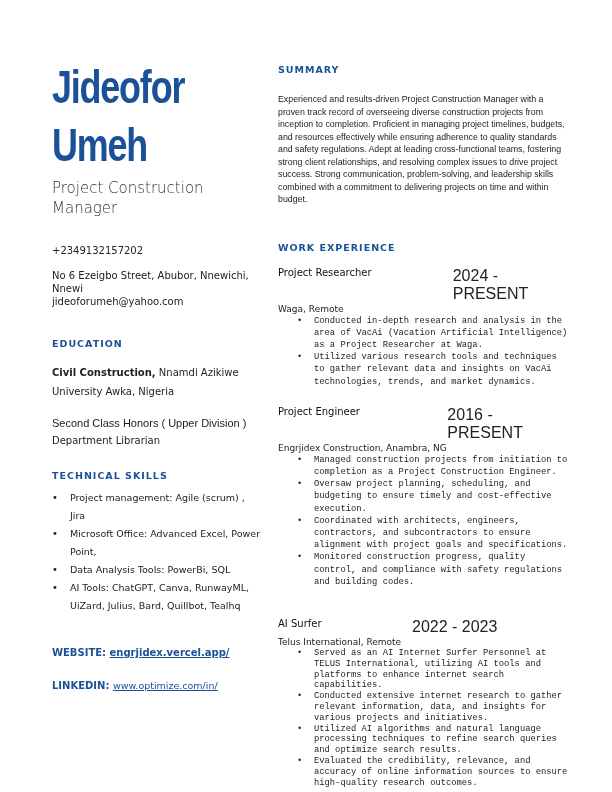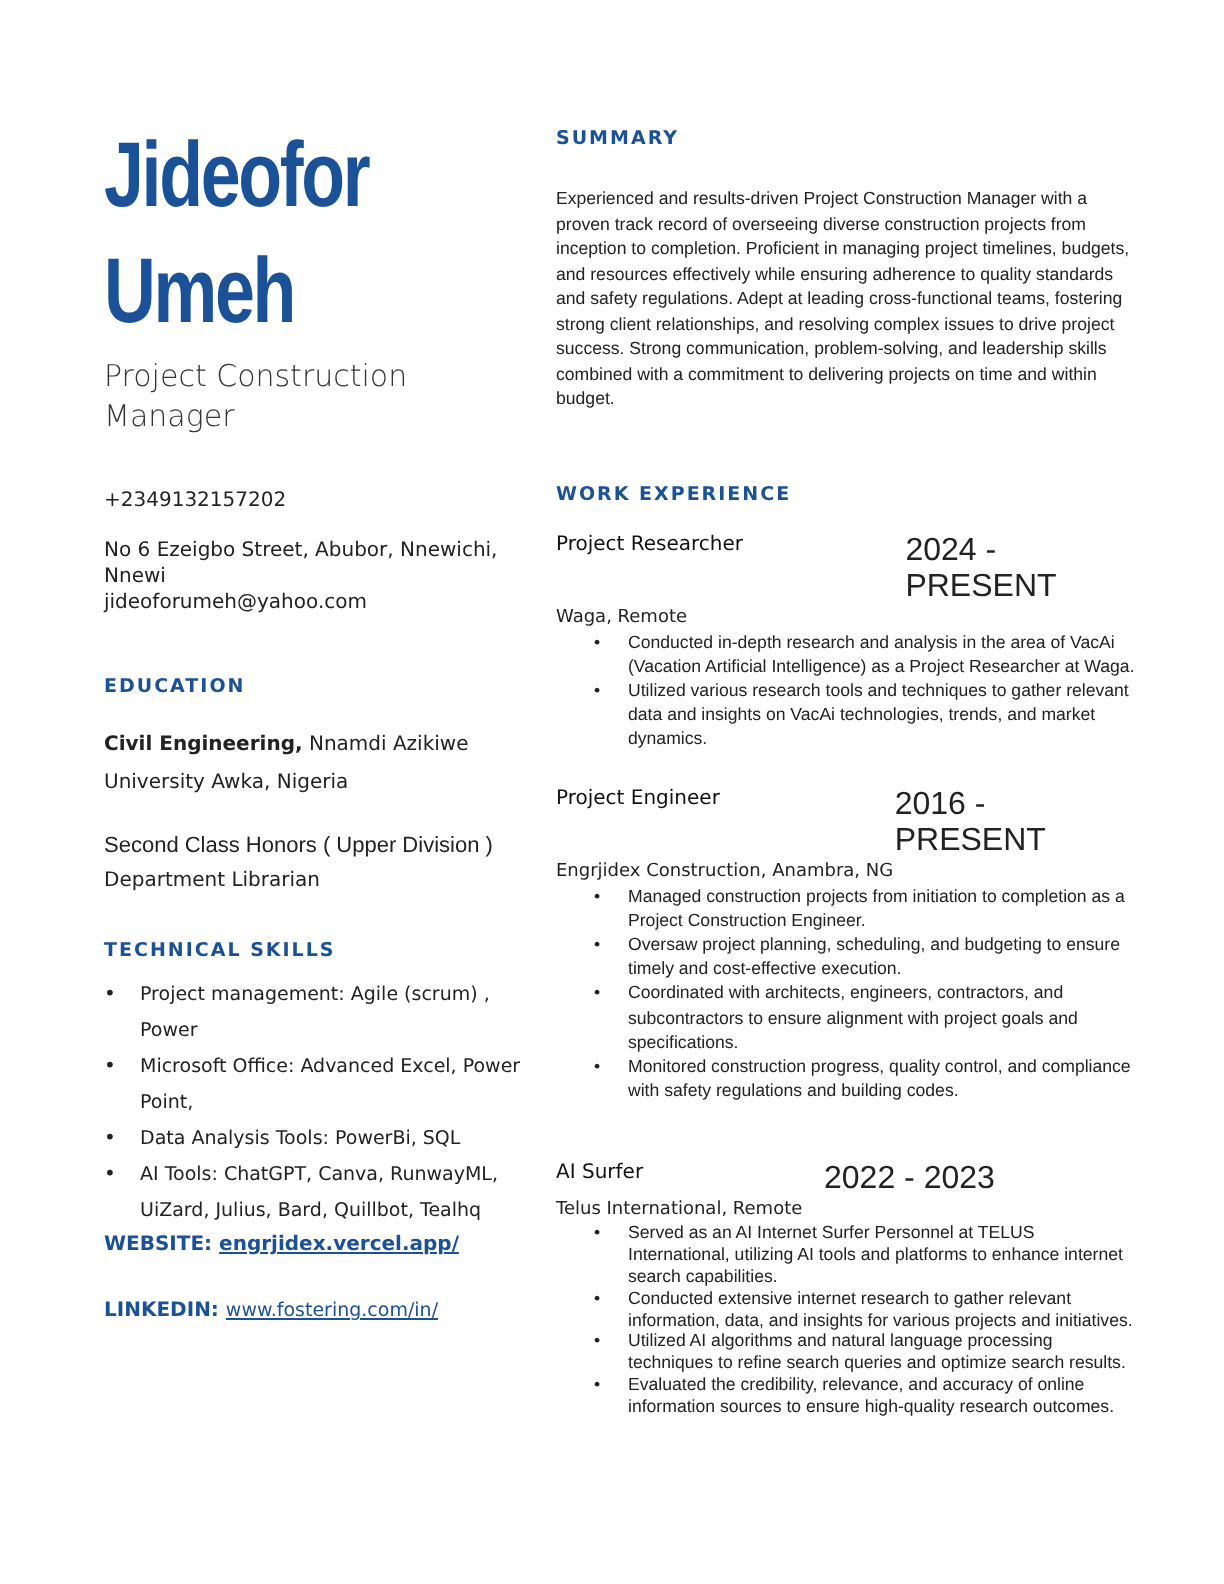--- a/index.html
+++ b/index.html
@@ -19,60 +19,60 @@
     ul.skills li::before { content: "•"; position: absolute; left: 0; top: 0; font-size: 10px; }
     .link-row { font-family: "DejaVu Sans", sans-serif; font-weight: bold; color: #1a5197; font-size: 10px; }
     .link-row a { color: #1a5197; text-decoration: underline; }
     .link-row a.small { font-weight: normal; font-size: 9.5px; }
     .summary { font-family: "Liberation Sans", sans-serif; font-size: 8.8px; line-height: 12.5px; color: #222; }
     .job-head { display: flex; font-size: 10px; margin-top: 0; }
     .job-title { font-family: "DejaVu Sans", sans-serif; font-weight: normal; color: #111; }
     .job-date { font-family: "Liberation Sans", sans-serif; color: #222; font-size: 16px; }
     .job-company { font-family: "DejaVu Sans", sans-serif; font-size: 9px; color: #222; line-height: 12px; }
     ul.bullets { list-style: none; margin: 0; padding: 0 0 0 36px; }
-    ul.bullets li { position: relative; font-family: Liberation Sans, sans-serif; font-size: 8.8px; line-height: 12.2px; color: #222; }
+    ul.bullets li { position: relative; font-family: Liberation Mono, monospace; font-size: 8.8px; line-height: 12.2px; color: #222; }
     ul.bullets li::before { content: "•"; position: absolute; left: -17px; top: 0; }
     ul.bullets.tight li { line-height: 10.8px; }
   </style>
 </head>
 <body>
 
 <div class="col-left">
   <h1 class="name">
     <span class="name-line">Jideofor</span>
     <span class="name-line">Umeh</span>
   </h1>
   <div class="title" style="width:180px;">Project Construction Manager</div>
 
   <div class="contact" style="margin-top:26px;">+2349132157202</div>
   <div class="contact" style="margin-top:12px;">No 6 Ezeigbo Street, Abubor, Nnewichi, Nnewi</div>
   <div class="contact" style="">jideoforumeh@yahoo.com</div>
 
   <div class="heading" style="margin-top:30px;">EDUCATION</div>
   <div class="edu-line" style="margin-top:14px; line-height:19px;">
-    <b>Civil Engineering,</b><span> Nnamdi Azikiwe University Awka, Nigeria</span>
+    <b>Civil Construction,</b><span> Nnamdi Azikiwe University Awka, Nigeria</span>
   </div>
   <div class="honors" style="margin-top:16px;">Second Class Honors ( Upper Division )</div>
   <div class="edu-line" style="margin-top:5px;">Department Librarian</div>
 
   <div class="heading" style="margin-top:22px;">TECHNICAL SKILLS</div>
   <ul class="skills" style="margin-top:8px;">
-    <li>Project management: Agile (scrum) , Power</li>
+    <li>Project management: Agile (scrum) , Jira</li>
     <li>Microsoft Office: Advanced Excel, Power Point,</li>
     <li>Data Analysis Tools: PowerBi, SQL</li>
     <li>AI Tools: ChatGPT, Canva, RunwayML, UiZard, Julius, Bard, Quillbot, Tealhq</li>
   </ul>
 
-  <div class="link-row" style="margin-top:2px;">
+  <div class="link-row" style="margin-top:32px;">
     <span>WEBSITE:</span>
     <a>engrjidex.vercel.app/</a>
   </div>
   <div class="link-row" style="margin-top:22px;">
     <span>LINKEDIN:</span>
-    <a class="small">www.fostering.com/in/</a>
+    <a class="small">www.optimize.com/in/</a>
   </div>
 </div>
 
 <div class="col-right">
   <div class="heading" style="margin-top:6px;">SUMMARY</div>
   <p class="summary" style="margin:18px 0 0 0;"> Experienced and results-driven Project Construction Manager with a proven track record of overseeing diverse construction projects from inception to completion. Proficient in managing project timelines, budgets, and resources effectively while ensuring adherence to quality standards and safety regulations. Adept at leading cross-functional teams, fostering strong client relationships, and resolving complex issues to drive project success. Strong communication, problem-solving, and leadership skills combined with a commitment to delivering projects on time and within budget.</p>
 
   <div class="heading" style="margin-top:36px;">WORK EXPERIENCE</div>
 
   <div style="margin-top:14px;">

